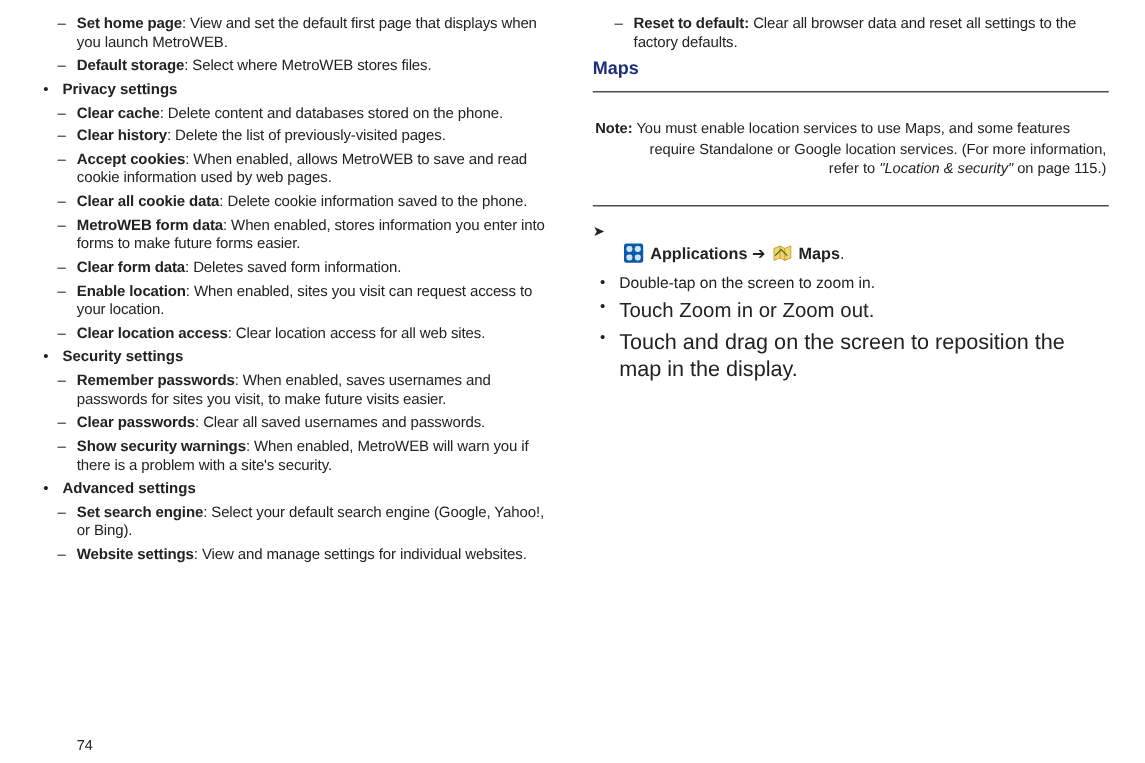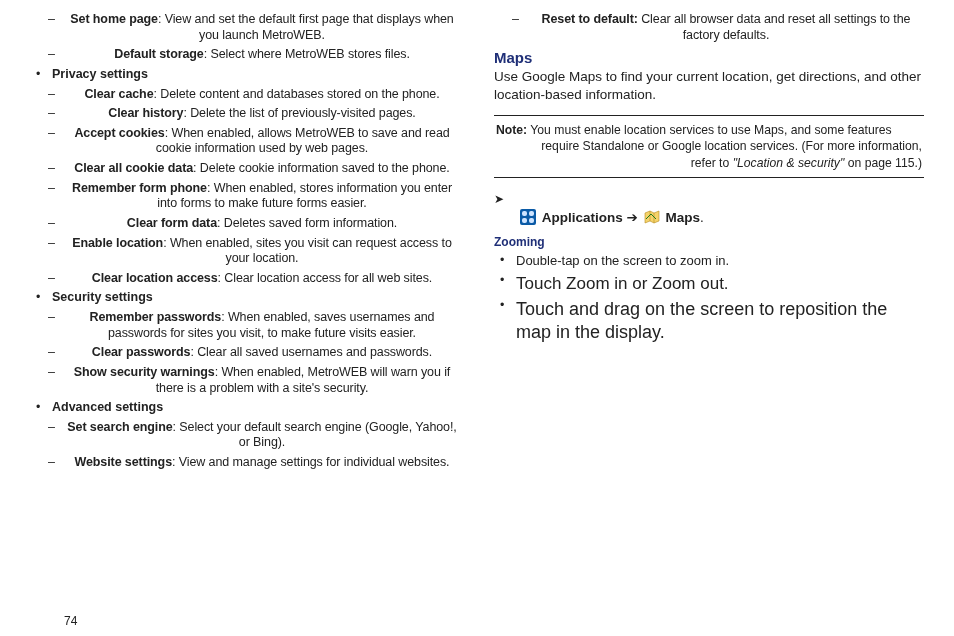--- a/index.html
+++ b/index.html
@@ -17,37 +17,37 @@
   .bullet{flex:0 0 auto;width:10px;}
   .txt{flex:1 1 auto;}
   b{font-weight:700;}
   .h-section{color:#1f2f77;font-weight:800;font-size:15px;
              margin:6px 0 2px 0;font-family:Arial,sans-serif;}
   .h-sub{color:#1f2f77;font-weight:700;font-style:italic;
          font-size:13px;margin:6px 0 2px 0;font-family:Arial,sans-serif;}
   .h-mini{color:#1f2f77;font-weight:700;font-size:12px;
           margin:4px 0 2px 0;font-family:Arial,sans-serif;}
   .note-box{border-top:1px solid #222;border-bottom:1px solid #222;
-            padding:6px 2px;margin:10px 0;font-size:12.2px;line-height:1.35;}
+            padding:22px 2px;margin:10px 0;font-size:12.2px;line-height:1.35;}
   .note-body{padding-left:32px;display:block;text-align:right;}
   .ref-quote{font-style:italic;}
   .nav-block{margin:8px 0 6px 0;}
   .nav-row{display:flex;align-items:flex-start;gap:14px;line-height:1.5;}
   .pointer{font-size:12px;padding-top:2px;}
   .app-icon{display:inline-block;width:16px;height:16px;
             vertical-align:-3px;border-radius:2px;
             background:#0a5aa6;position:relative;margin:0 2px;}
   .app-icon::before,.app-icon::after{content:"";position:absolute;
             background:#cfe4ff;border-radius:2px;}
   .app-icon::before{left:2px;top:2px;width:5px;height:5px;
             box-shadow:7px 0 0 #cfe4ff,0 7px 0 #cfe4ff,7px 7px 0 #cfe4ff;}
   .maps-icon{display:inline-block;width:16px;height:16px;
              vertical-align:-3px;margin:0 2px;}
   .page-num{position:absolute;left:64px;bottom:8px;font-size:12px;}
-  .cond{letter-spacing:-0.1px;text-align:center;}
+  .cond{letter-spacing:-0.1px;}
 </style>
 </head>
 <body>
 
 <div class="page">
 
   <div class="col">
 
     <div class="indent-sub">
       <div class="row">
@@ -79,21 +79,21 @@
       <div class="row">
           <span class="dash">–</span>
           <span class="txt cond"><b>Accept cookies</b><span>: When enabled, allows MetroWEB to save and read cookie information used by web pages.</span></span>
         </div>
       <div class="row">
           <span class="dash">–</span>
           <span class="txt cond"><b>Clear all cookie data</b><span>: Delete cookie information saved to the phone.</span></span>
         </div>
       <div class="row">
           <span class="dash">–</span>
-          <span class="txt cond"><b>Remember form phone</b><span>: When enabled, stores information you enter into forms to make future forms easier.</span></span>
+          <span class="txt cond"><b>MetroWEB form data</b><span>: When enabled, stores information you enter into forms to make future forms easier.</span></span>
         </div>
       <div class="row">
           <span class="dash">–</span>
           <span class="txt cond"><b>Clear form data</b><span>: Deletes saved form information.</span></span>
         </div>
       <div class="row">
           <span class="dash">–</span>
           <span class="txt cond"><b>Enable location</b><span>: When enabled, sites you visit can request access to your location.</span></span>
         </div>
       <div class="row">
@@ -147,21 +147,20 @@
   <div class="col">
 
     <div class="indent-sub">
       <div class="row">
         <span class="dash">–</span>
         <span class="txt cond"><b>Reset to default:</b><span> Clear all browser data and reset all settings to the factory defaults.</span></span>
       </div>
     </div>
 
     <div class="h-section">Maps</div>
-    <div style="font-size:13.5px;line-height:1.35;margin:2px 0 4px 0;">Use Google Maps to find your current location, get directions, and other location-based information.</div>
 
     <div class="note-box">
       <b>Note:</b><span> You must enable location services to use Maps, and some features </span>
       <span class="note-body">
         <span>require Standalone or Google location services. (For more information, refer to </span><span class="ref-quote">"Location &amp; security"</span><span> on page 115.)</span>
       </span>
     </div>
 
     <div class="nav-block">
       <div class="nav-row">
@@ -176,21 +175,20 @@
                 <polyline points="6,2 6,12" stroke="#b58a1f" stroke-width="0.6" fill="none"></polyline>
                 <polyline points="10,4 10,14" stroke="#b58a1f" stroke-width="0.6" fill="none"></polyline>
                 <polyline points="2,10 7,5 12,10" stroke="#1f7a1f" stroke-width="1" fill="none"></polyline>
               </svg>
           </span>
           <b>Maps</b><span>.</span>
         </span>
       </div>
     </div>
 
-    <div class="h-mini">Zooming</div>
 
     <div class="indent-bullet">
       <div class="row">
           <span class="bullet">•</span>
           <span class="txt" style="font-size:13px;">Double-tap on the screen to zoom in.</span>
         </div>
       <div class="row">
           <span class="bullet">•</span>
           <span class="txt" style="font-size:17px;">Touch Zoom in or Zoom out.</span>
         </div>

